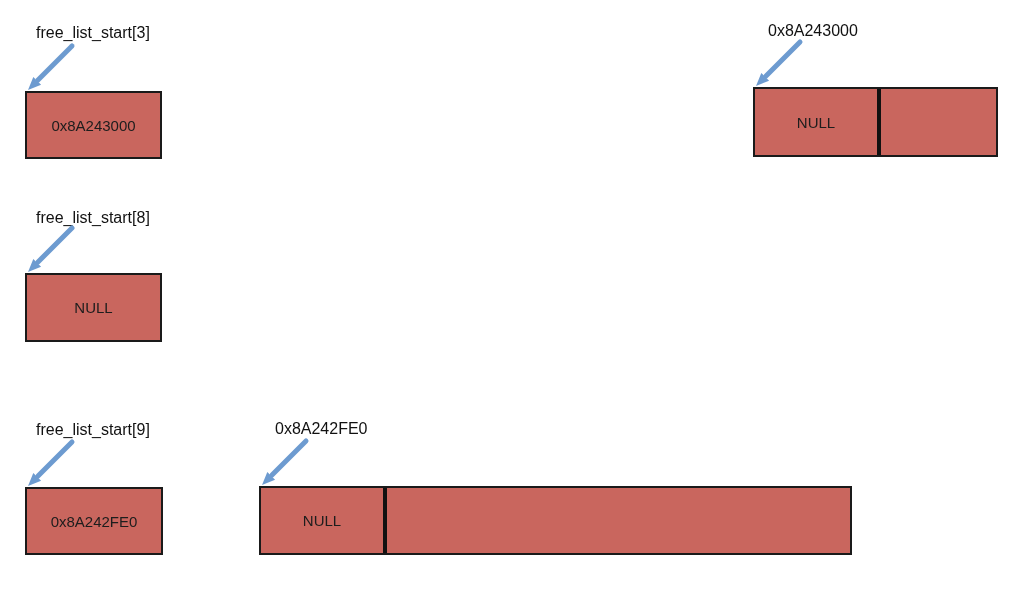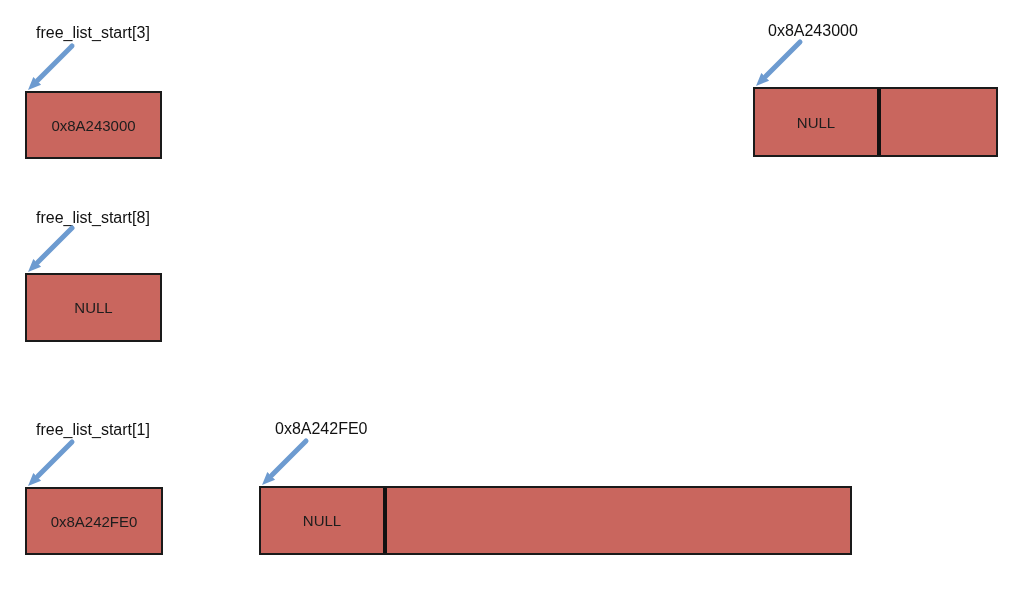--- a/index.html
+++ b/index.html
@@ -93,21 +93,21 @@
 
   <div class="label" style="left:36px;top:209px">free_list_start[8]</div>
   <svg class="arrow" style="left:22px;top:222px" viewBox="0 0 56 56">
     <line x1="50" y1="6" x2="16" y2="40"></line>
     <polygon points="6,50 19.1,44.7 11.3,36.9"></polygon>
   </svg>
   <div class="box" style="left:25px;top:273px;width:137px;height:69px">
     <span class="val">NULL</span>
   </div>
 
-  <div class="label" style="left:36px;top:421px">free_list_start[1]</div>
+  <div class="label" style="left:36px;top:421px">free_list_start[9]</div>
   <svg class="arrow" style="left:22px;top:436px" viewBox="0 0 56 56">
     <line x1="50" y1="6" x2="16" y2="40"></line>
     <polygon points="6,50 19.1,44.7 11.3,36.9"></polygon>
   </svg>
   <div class="box" style="left:25px;top:487px;width:138px;height:68px">
     <span class="val">0x8A242FE0</span>
   </div>
 
   <div class="label" style="left:768px;top:22px">0x8A243000</div>
   <svg class="arrow" style="left:750px;top:36px" viewBox="0 0 56 56">

